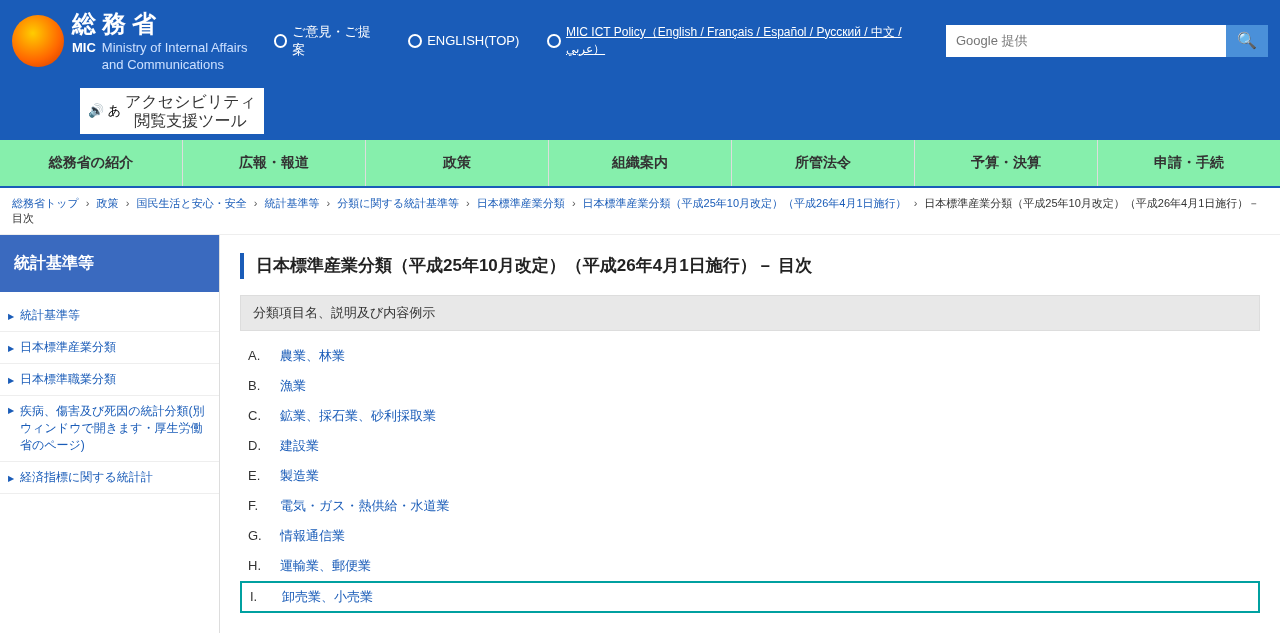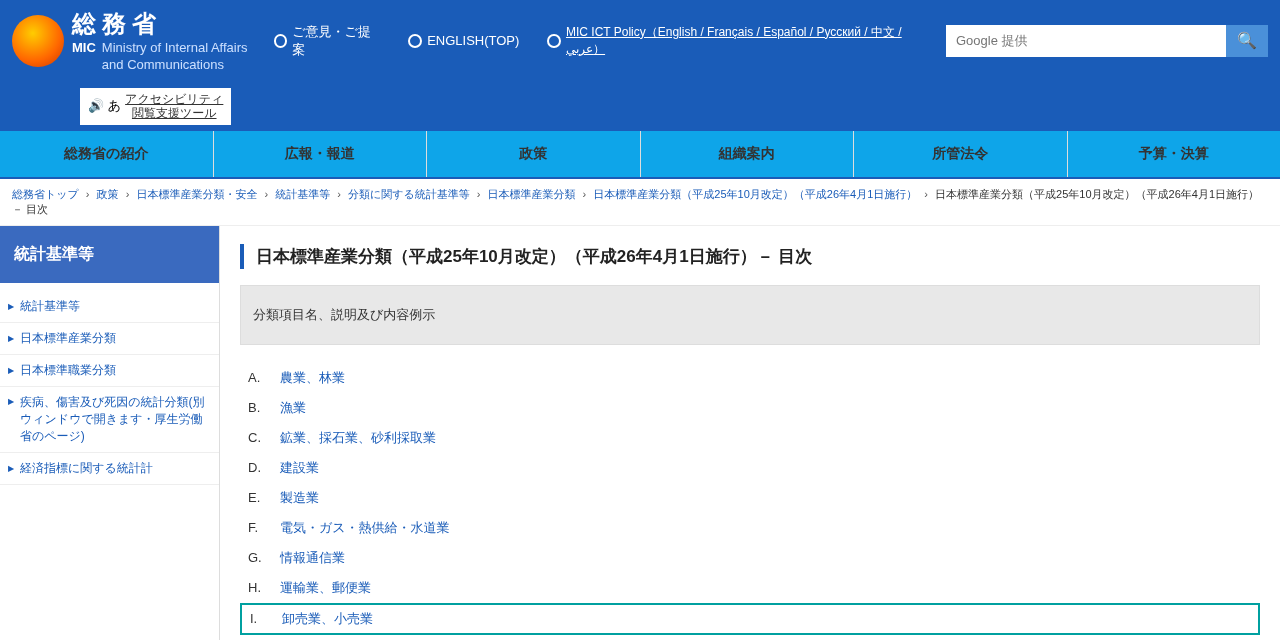--- a/index.html
+++ b/index.html
@@ -20,24 +20,24 @@
     .header-link .dot { width: 14px; height: 14px; border: 2px solid #fff; border-radius: 50%; display: inline-block; }
     .header-link .dot-filled { width: 8px; height: 8px; background: #fff; border-radius: 50%; margin: auto; }
 
     #search-area { display: flex; align-items: center; gap: 0; }
     #search-input { width: 280px; height: 32px; padding: 4px 10px; font-size: 13px; border: none; }
     #search-btn { width: 42px; height: 32px; background: #4a90d9; border: none; cursor: pointer; color: #fff; font-size: 16px; display: flex; align-items: center; justify-content: center; }
 
     #header-bottom { background: #1a5cb8; padding: 6px 12px 6px 80px; display: flex; align-items: center; gap: 10px; }
     #accessibility-btn { background: #fff; border: none; padding: 4px 8px; font-size: 11px; cursor: pointer; display: flex; align-items: center; gap: 4px; }
     #accessibility-icon { font-size: 13px; }
-    #accessibility-text { font-size: 12px; color: #333; line-height: 1.2; text-decoration: underline; }
-
-    
-    #main-nav { background: #0ea5e9; border-bottom: 2px solid #1a5cb8; display: flex; }
+    #accessibility-text { font-size: 16px; color: #333; line-height: 1.2; }
+
+    
+    #main-nav { background: #86efac; border-bottom: 2px solid #1a5cb8; display: flex; }
     .nav-item { flex: 1; text-align: center; padding: 14px 5px; font-size: 14px; font-weight: bold; color: #333; cursor: pointer; border-right: 1px solid #ddd; text-decoration: none; display: block; }
     .nav-item:last-child { border-right: none; }
 
     
     #content-wrapper { display: flex; }
 
     
     #sidebar { width: 220px; min-width: 220px; border-right: 1px solid #ddd; }
     #sidebar-title { background: #3a6abf; color: #fff; padding: 18px 14px; font-size: 16px; font-weight: bold; }
     #sidebar-nav { padding: 8px 0; }
@@ -48,21 +48,21 @@
 
     
     #breadcrumb { padding: 8px 12px; font-size: 11px; color: #555; border-bottom: 1px solid #eee; }
     #breadcrumb a { color: #1a5cb8; text-decoration: none; }
     #breadcrumb .sep { margin: 0 4px; }
     #breadcrumb .current { color: #333; }
 
     
     #main-content { flex: 1; padding: 0 20px 20px 20px; }
     #page-title { font-size: 17px; font-weight: bold; border-left: 4px solid #1a5cb8; padding-left: 12px; margin: 18px 0 16px 0; color: #222; line-height: 1.5; }
-    #table-header { background: #e8e8e8; padding: 20px 12px; font-size: 13px; color: #333; margin-bottom: 18px; border: 1px solid #ddd; }
+    #table-header { background: #e8e8e8; padding: 8px 12px; font-size: 13px; color: #333; margin-bottom: 10px; border: 1px solid #ddd; }
 
     
     .category-list { list-style: none; padding: 0; }
     .category-item { display: flex; align-items: baseline; padding: 6px 8px; font-size: 13px; gap: 12px; }
     .category-item .letter { min-width: 20px; color: #333; font-size: 13px; }
     .category-item a { color: #1a5cb8; text-decoration: none; }
     .category-item.highlighted { border: 2px solid #00a0a0; padding: 5px 8px; }
   </style>
 </head>
 <body>
@@ -116,28 +116,29 @@
   </div>
 </div>
 
 <nav id="main-nav">
   <a class="nav-item" href="#">総務省の紹介</a>
   <a class="nav-item" href="#">広報・報道</a>
   <a class="nav-item" href="#">政策</a>
   <a class="nav-item" href="#">組織案内</a>
   <a class="nav-item" href="#">所管法令</a>
   <a class="nav-item" href="#">予算・決算</a>
+  <a class="nav-item" href="#">申請・手続</a>
 </nav>
 
 <div id="breadcrumb">
   <a href="#">総務省トップ</a>
   <span class="sep">›</span>
   <a href="#">政策</a>
   <span class="sep">›</span>
-  <a href="#">日本標準産業分類・安全</a>
+  <a href="#">国民生活と安心・安全</a>
   <span class="sep">›</span>
   <a href="#">統計基準等</a>
   <span class="sep">›</span>
   <a href="#">分類に関する統計基準等</a>
   <span class="sep">›</span>
   <a href="#">日本標準産業分類</a>
   <span class="sep">›</span>
   <a href="#">日本標準産業分類（平成25年10月改定）（平成26年4月1日施行）</a>
   <span class="sep">›</span>
   <span class="current">日本標準産業分類（平成25年10月改定）（平成26年4月1日施行）－ 目次</span>

